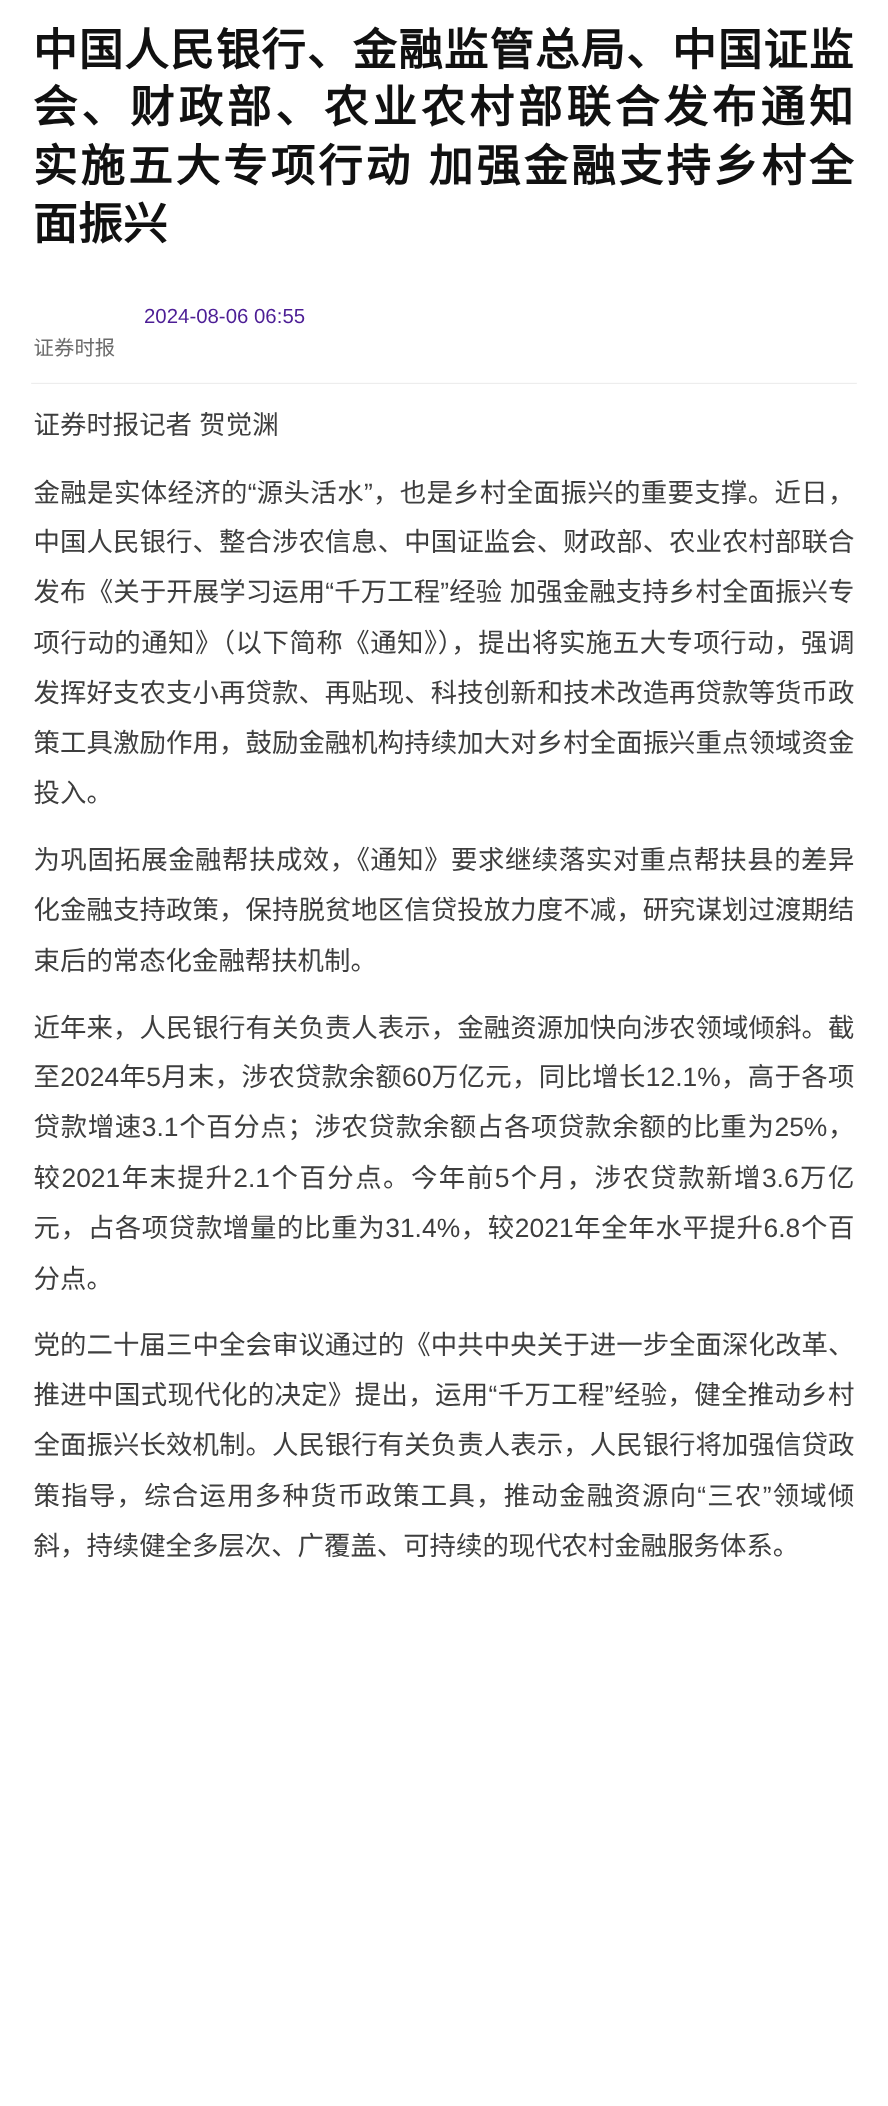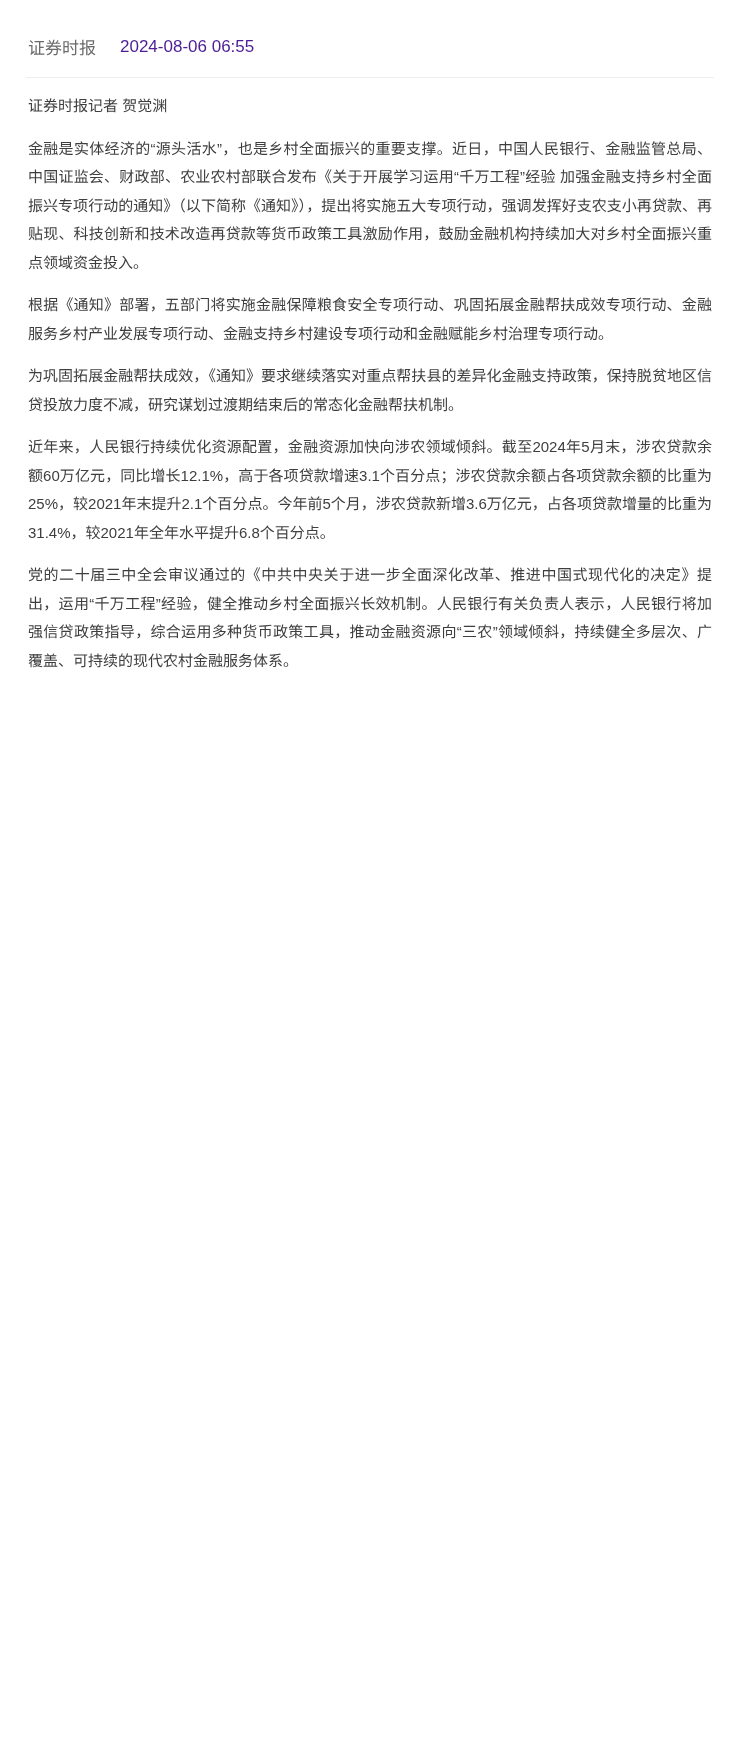--- a/index.html
+++ b/index.html
@@ -26,59 +26,60 @@
   .meta {
     display: flex;
     align-items: center;
     gap: 24px;
     margin-top: 16px;
     font-size: 17px;
   }
   .meta .source {
     color: #6b6b6b;
     cursor: pointer;
+    margin-top: 48px;
   }
   .meta .timestamp {
     color: #4c1d95;
   }
   .divider {
     height: 1px;
     background: #ededed;
     margin: 18px -2px 0 -2px;
   }
   .body {
     margin-top: 12px;
-    font-size: 15px;
+    font-size: 22px;
     line-height: 1.9;
     color: #3e3e3e;
     text-align: justify;
   }
   .body p {
     margin: 14px 0;
   }
   .byline {
     margin: 16px 0 14px 0;
   }
 </style>
 </head>
 <body>
 
 <div class="page">
 
+  <h1 class="title">中国人民银行、金融监管总局、中国证监会、财政部、农业农村部联合发布通知 实施五大专项行动 加强金融支持乡村全面振兴</h1>
 
   <div class="meta">
     <span class="source">证券时报</span>
     <span class="timestamp">2024-08-06 06:55</span>
   </div>
 
   <div class="divider"></div>
 
   <div class="body">
     <p class="byline">证券时报记者 贺觉渊</p>
 
-    <p>金融是实体经济的“源头活水”，也是乡村全面振兴的重要支撑。近日，中国人民银行、金融监管总局、中国证监会、财政部、农业农村部联合发布《关于开展学习运用“千万工程”经验 加强金融支持乡村全面振兴专项行动的通知》（以下简称《通知》），提出将实施五大专项行动，强调发挥好支农支小再贷款、再贴现、科技创新和技术改造再贷款等货币政策工具激励作用，鼓励金融机构持续加大对乡村全面振兴重点领域资金投入。</p>
-    <p>根据《通知》部署，五部门将实施金融保障粮食安全专项行动、巩固拓展金融帮扶成效专项行动、金融服务乡村产业发展专项行动、金融支持乡村建设专项行动和金融赋能乡村治理专项行动。</p>
+    <p>金融是实体经济的“源头活水”，也是乡村全面振兴的重要支撑。近日，中国人民银行、整合涉农信息、中国证监会、财政部、农业农村部联合发布《关于开展学习运用“千万工程”经验 加强金融支持乡村全面振兴专项行动的通知》（以下简称《通知》），提出将实施五大专项行动，强调发挥好支农支小再贷款、再贴现、科技创新和技术改造再贷款等货币政策工具激励作用，鼓励金融机构持续加大对乡村全面振兴重点领域资金投入。</p>
     <p>为巩固拓展金融帮扶成效，《通知》要求继续落实对重点帮扶县的差异化金融支持政策，保持脱贫地区信贷投放力度不减，研究谋划过渡期结束后的常态化金融帮扶机制。</p>
-    <p>近年来，人民银行持续优化资源配置，金融资源加快向涉农领域倾斜。截至2024年5月末，涉农贷款余额60万亿元，同比增长12.1%，高于各项贷款增速3.1个百分点；涉农贷款余额占各项贷款余额的比重为25%，较2021年末提升2.1个百分点。今年前5个月，涉农贷款新增3.6万亿元，占各项贷款增量的比重为31.4%，较2021年全年水平提升6.8个百分点。</p>
+    <p>近年来，人民银行有关负责人表示，金融资源加快向涉农领域倾斜。截至2024年5月末，涉农贷款余额60万亿元，同比增长12.1%，高于各项贷款增速3.1个百分点；涉农贷款余额占各项贷款余额的比重为25%，较2021年末提升2.1个百分点。今年前5个月，涉农贷款新增3.6万亿元，占各项贷款增量的比重为31.4%，较2021年全年水平提升6.8个百分点。</p>
     <p>党的二十届三中全会审议通过的《中共中央关于进一步全面深化改革、推进中国式现代化的决定》提出，运用“千万工程”经验，健全推动乡村全面振兴长效机制。人民银行有关负责人表示，人民银行将加强信贷政策指导，综合运用多种货币政策工具，推动金融资源向“三农”领域倾斜，持续健全多层次、广覆盖、可持续的现代农村金融服务体系。</p>
   </div>
 
 </div>
 
 </body></html>

